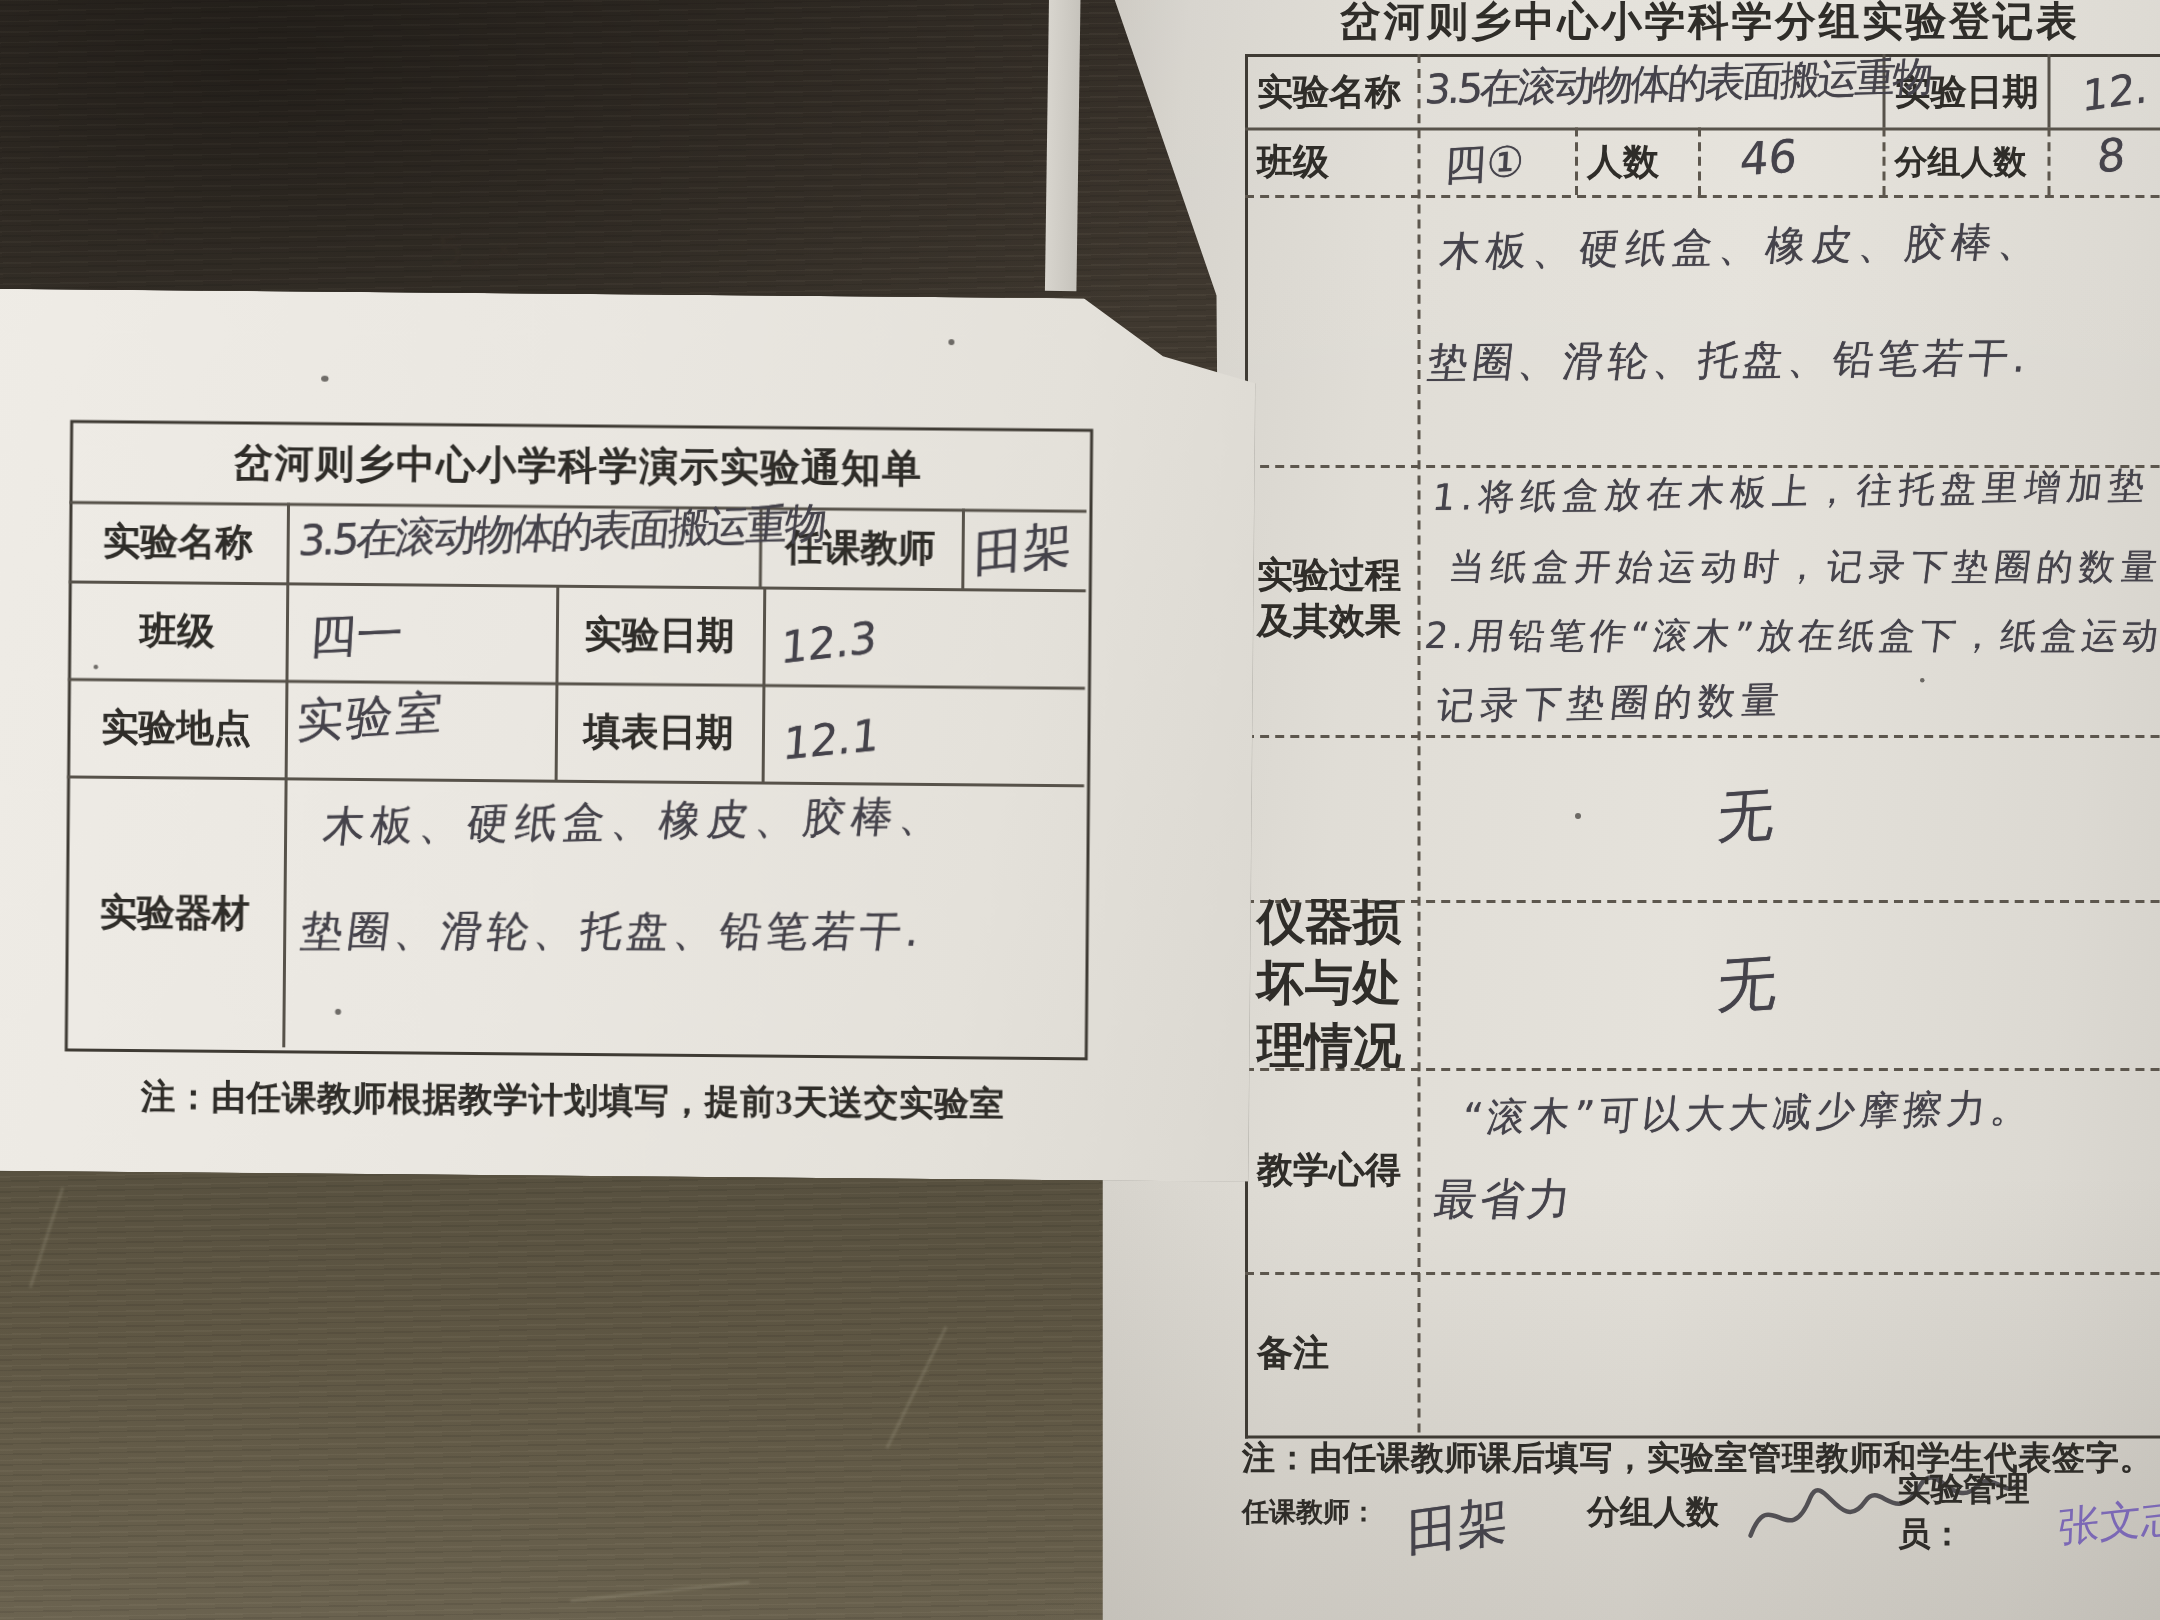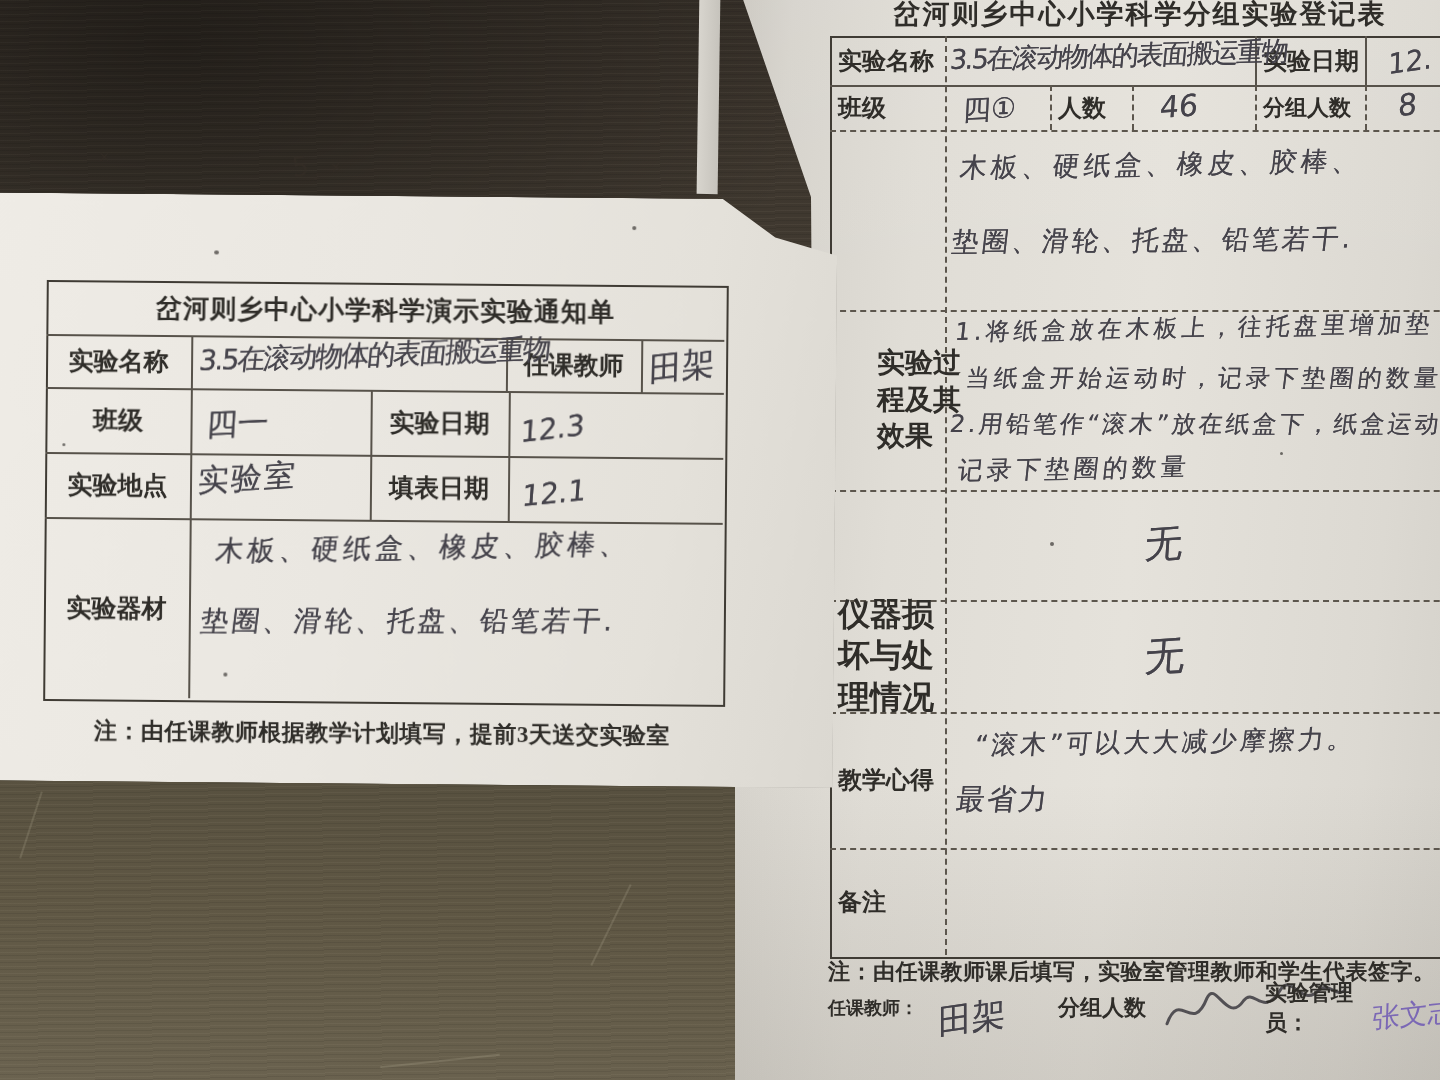--- a/index.html
+++ b/index.html
@@ -71,21 +71,21 @@
     <div class="vl dash" style="left:330px;top:103px;height:45px;"></div>
     <div class="vl dash" style="left:412px;top:103px;height:45px;"></div>
     <div class="vl dash" style="left:535px;top:103px;height:45px;"></div>
     <div class="vl dash" style="left:645px;top:103px;height:45px;"></div>
 
     <div class="pr lft" style="left:112px;top:54px;width:112px;height:49px;font-size:24px;">实验名称</div>
     <div class="pr lft" style="left:537px;top:54px;width:108px;height:49px;font-size:24px;">实验日期</div>
     <div class="pr lft" style="left:112px;top:103px;width:112px;height:45px;font-size:24px;">班级</div>
     <div class="pr lft" style="left:332px;top:103px;width:80px;height:45px;font-size:24px;">人数</div>
     <div class="pr lft" style="left:537px;top:103px;width:108px;height:45px;font-size:22px;">分组人数</div>
-    <div class="pr lft" style="left:112px;top:328px;width:100px;height:180px;font-size:28px;line-height:1.3;margin-left:39px;">实验过程及其效果</div>
+    <div class="pr lft" style="left:112px;top:328px;width:100px;height:180px;font-size:24px;line-height:1.3;">实验过程及其效果</div>
     <div class="pr lft" style="left:112px;top:618px;width:100px;height:112px;font-size:32px;line-height:1.3;">仪器损坏与处理情况</div>
     <div class="pr lft" style="left:112px;top:866px;width:112px;height:107px;font-size:24px;">备注</div>
     <div class="pr lft" style="left:112px;top:730px;width:112px;height:136px;font-size:24px;">教学心得</div>
 
     <div class="hw" style="left:230px;top:60px;font-size:27px;letter-spacing:-2px;transform:rotate(-1.5deg) skewX(-7deg);">3.5在滚动物体的表面搬运重物</div>
     <div class="hw" style="left:668px;top:66px;font-size:28px;transform:rotate(-8deg) skewX(-10deg);">12.</div>
     <div class="hw" style="left:243px;top:110px;font-size:28px;transform:rotate(-3deg) skewX(-6deg);">四①</div>
     <div class="hw" style="left:440px;top:108px;font-size:30px;transform:rotate(-4deg) skewX(-8deg);">46</div>
     <div class="hw" style="left:678px;top:106px;font-size:30px;transform:rotate(-5deg) skewX(-8deg);">8</div>
     <div class="hw" style="left:240px;top:168px;font-size:27px;letter-spacing:4px;transform:rotate(-1deg) skewX(-7deg);">木板、硬纸盒、橡皮、胶棒、</div>

